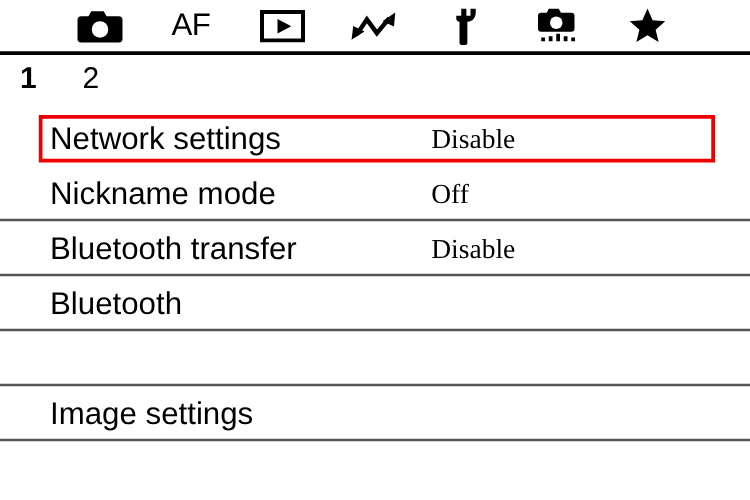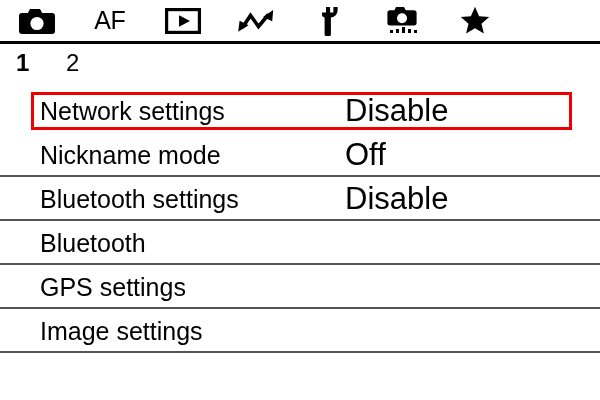--- a/index.html
+++ b/index.html
@@ -24,20 +24,21 @@
 
   
   .icon-bar {
     position: absolute;
     left: 0;
     top: 0;
     width: 512px;
     height: 41px;
     display: flex;
     align-items: center;
+    padding-left: 43px;
   }
   .icon-tab {
     flex: 1 1 0;
     height: 41px;
     display: flex;
     align-items: center;
     justify-content: center;
     cursor: pointer;
   }
   .icon-tab svg { display: block; }
@@ -111,22 +112,22 @@
     font-size: 25px;
     font-family: "Liberation Sans", sans-serif;
     white-space: nowrap;
   }
   .row-value {
     position: absolute;
     left: 345px;
     top: 0;
     height: 44px;
     line-height: 44px;
-    font-size: 31px;
-    font-family: Liberation Sans, sans-serif;
+    font-size: 22px;
+    font-family: Liberation Serif, serif;
     white-space: nowrap;
   }
 
   .sel-box {
     position: absolute;
     left: 31px;
     top: 3px;
     width: 541px;
     height: 38px;
     border: 3px solid #ee0000;
@@ -221,32 +222,31 @@
 
     </div>
 
     <div class="menu-row">
       <span class="row-label">Nickname mode</span>
       <span class="row-value">Off</span>
       <span class="row-sep"></span>
     </div>
 
     <div class="menu-row">
-      <span class="row-label">Bluetooth settings</span>
+      <span class="row-label">Bluetooth transfer</span>
       <span class="row-value">Disable</span>
       <span class="row-sep"></span>
     </div>
 
     <div class="menu-row">
       <span class="row-label">Bluetooth</span>
       <span class="row-sep"></span>
     </div>
 
     <div class="menu-row">
-      <span class="row-label">GPS settings</span>
       <span class="row-value"></span>
       <span class="row-sep"></span>
     </div>
 
     <div class="menu-row">
       <span class="row-label">Image settings</span>
       <span class="row-value"></span>
       <span class="row-sep"></span>
     </div>
 

